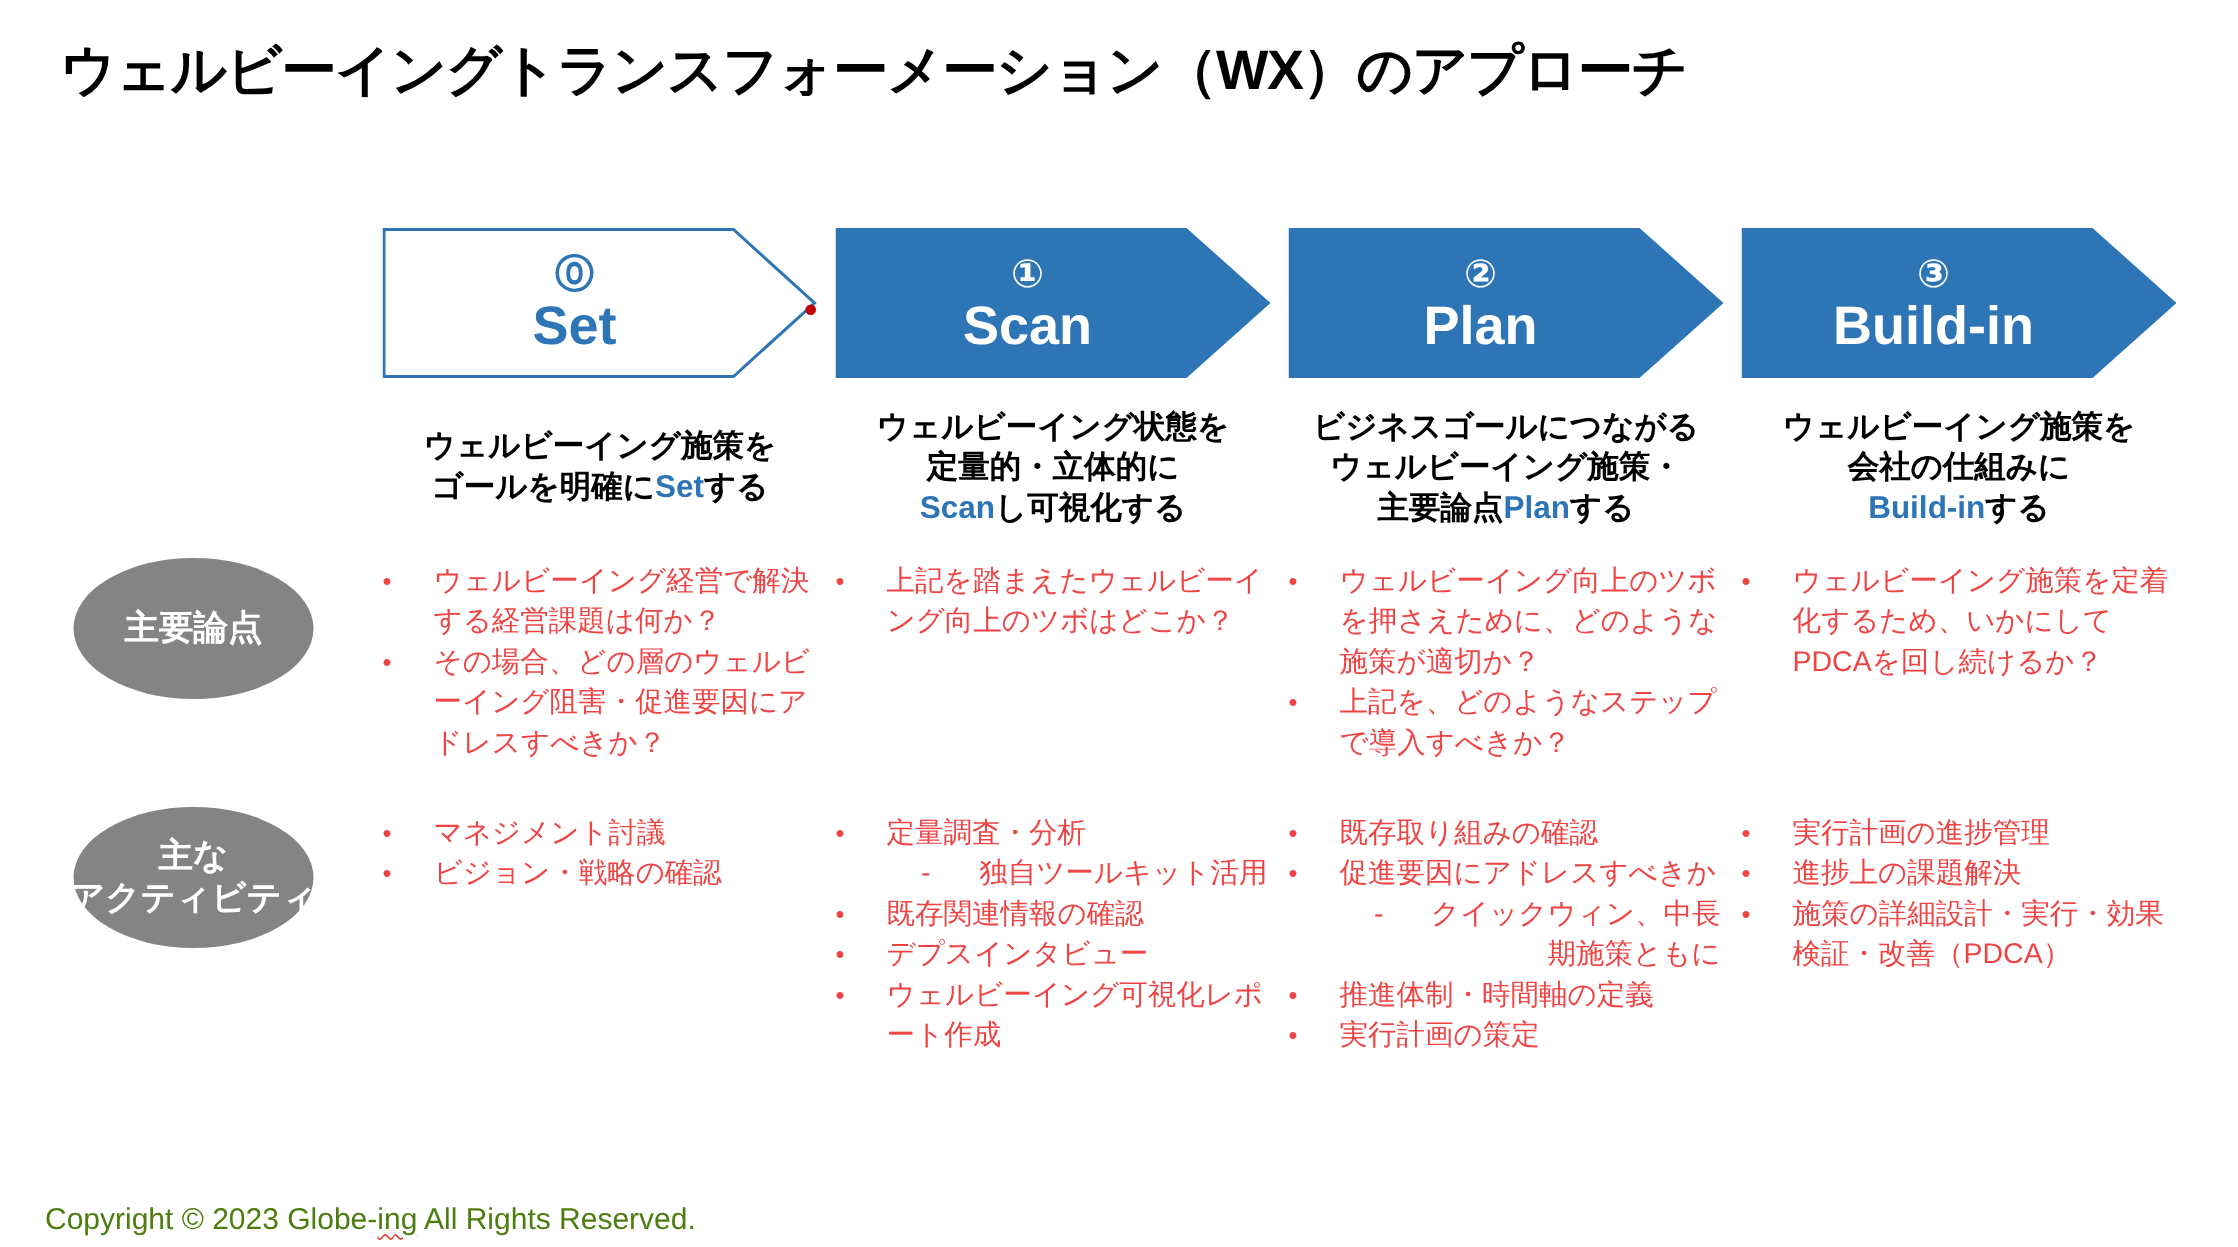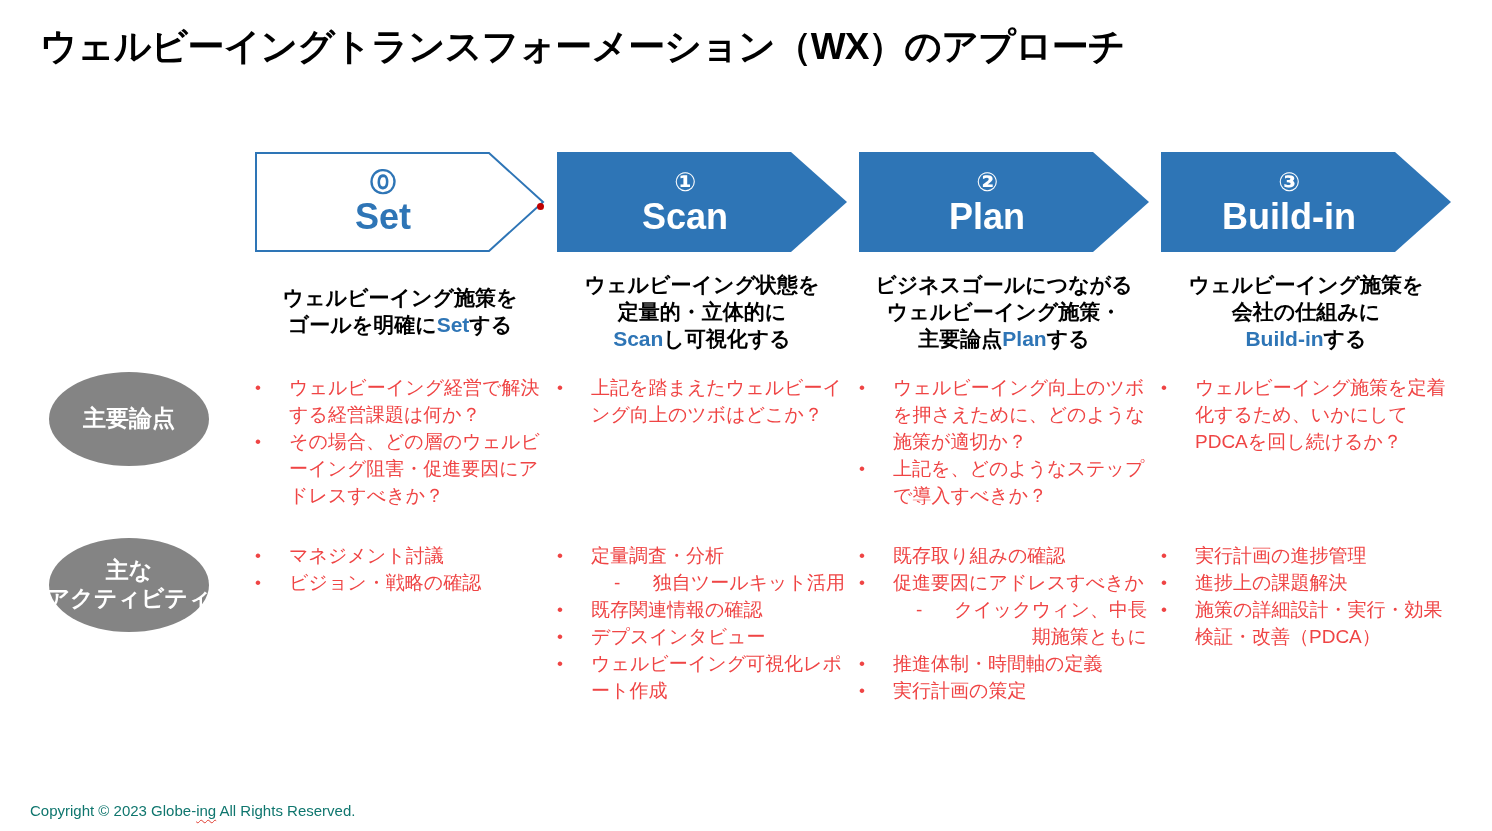--- a/index.html
+++ b/index.html
@@ -72,21 +72,21 @@
   .list-cell { padding-top: 4px; padding-right: 2px; }
   ul.blist { list-style: none; font-size: 19px; color: #ef4444; line-height: 27px; }
   ul.blist li { position: relative; }
   li.b1 { padding-left: 34px; }
   li.b1::before { content: "\2022"; position: absolute; left: 0px; font-size: 17px; }
   li.b2 { padding-left: 91px; text-align: right; }
   li.b2::before { content: "-"; position: absolute; left: 57px; }
   
   .copyright {
     position: absolute; left: 30px; top: 802px;
-    font-size: 15px; color: #0f766e; text-align: center;
+    font-size: 20px; color: #4d7c0f; text-align: center;
   }
   .squiggle {
     text-decoration: underline;
     text-decoration-style: wavy;
     text-decoration-color: #e03c31;
     text-decoration-thickness: 1px;
     text-underline-offset: 3px;
   }
 </style>
 </head>

